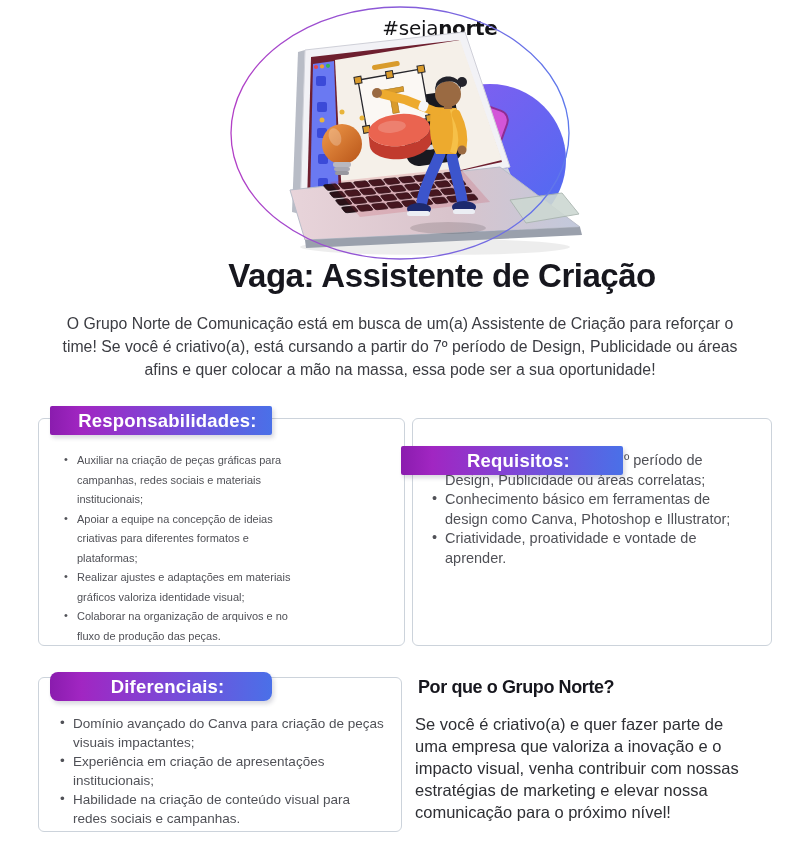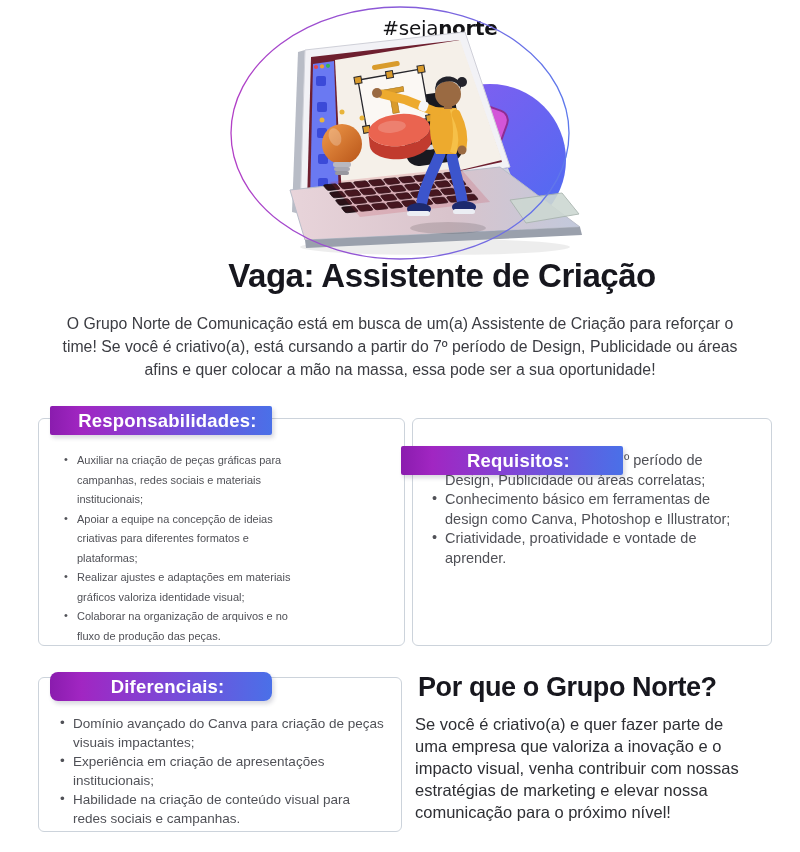--- a/index.html
+++ b/index.html
@@ -38,21 +38,21 @@
 
   .card ul{margin:0;padding:0;list-style:none;position:absolute;}
   .card li{position:relative;padding-left:14px;white-space:pre-line;color:#505157;}
   .card li::before{content:"\2022";position:absolute;left:1px;top:-1px;color:#505157;}
   .card-resp ul{left:24px;top:32px;right:12px;font-size:11px;line-height:19.5px;}
   .card-req  ul{left:18px;top:32px;right:10px;font-size:14.5px;line-height:19.5px;}
   .card-dif  ul{left:20px;top:36px;right:8px;font-size:13.5px;line-height:19px;}
 
   
   .why-heading{position:absolute;left:418px;top:670px;width:360px;
-               font-weight:800;font-size:27px;line-height:34px;color:#17171e;letter-spacing:-0.4px;}
+               font-weight:800;font-size:18px;line-height:34px;color:#17171e;letter-spacing:-0.4px;}
   .why-body{position:absolute;left:415px;top:713px;width:362px;
             font-size:16.5px;line-height:22px;color:#2e2f34;white-space:pre-line;}
 </style>
 </head>
 <body>
 
 <div class="page">
 
   <div class="brand">
     <span class="light">#seja</span><span class="bold">norte</span>

